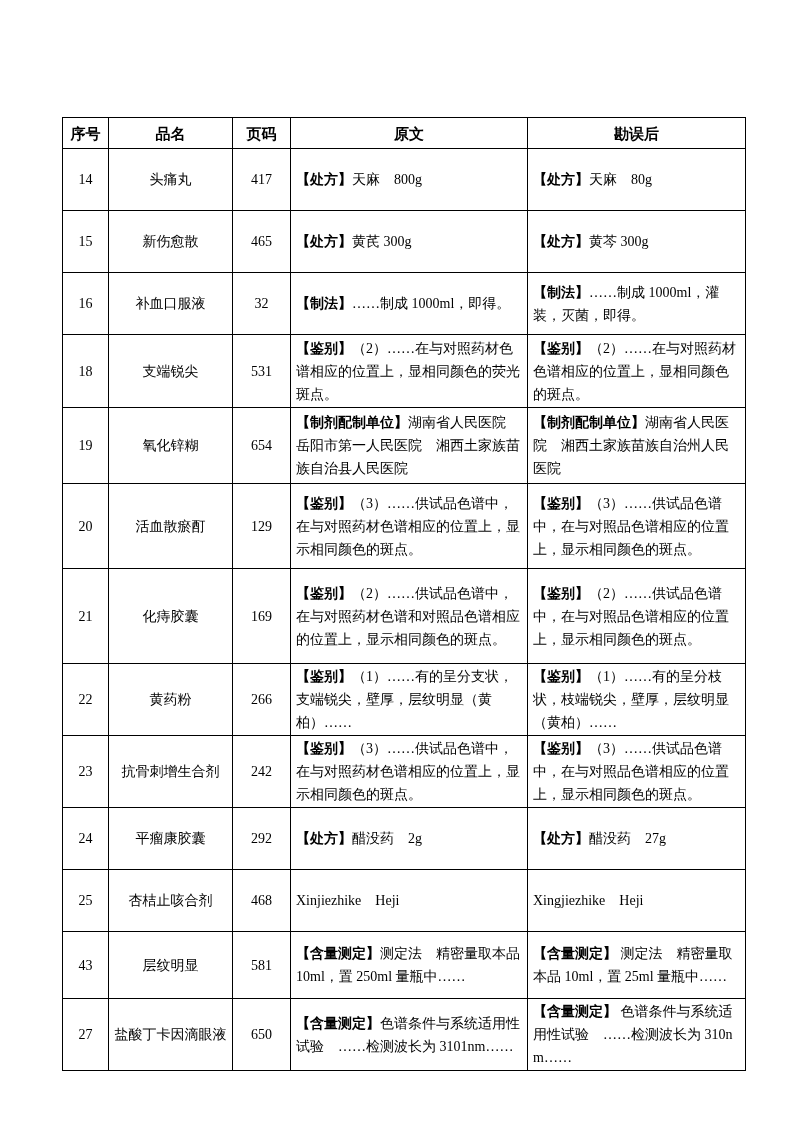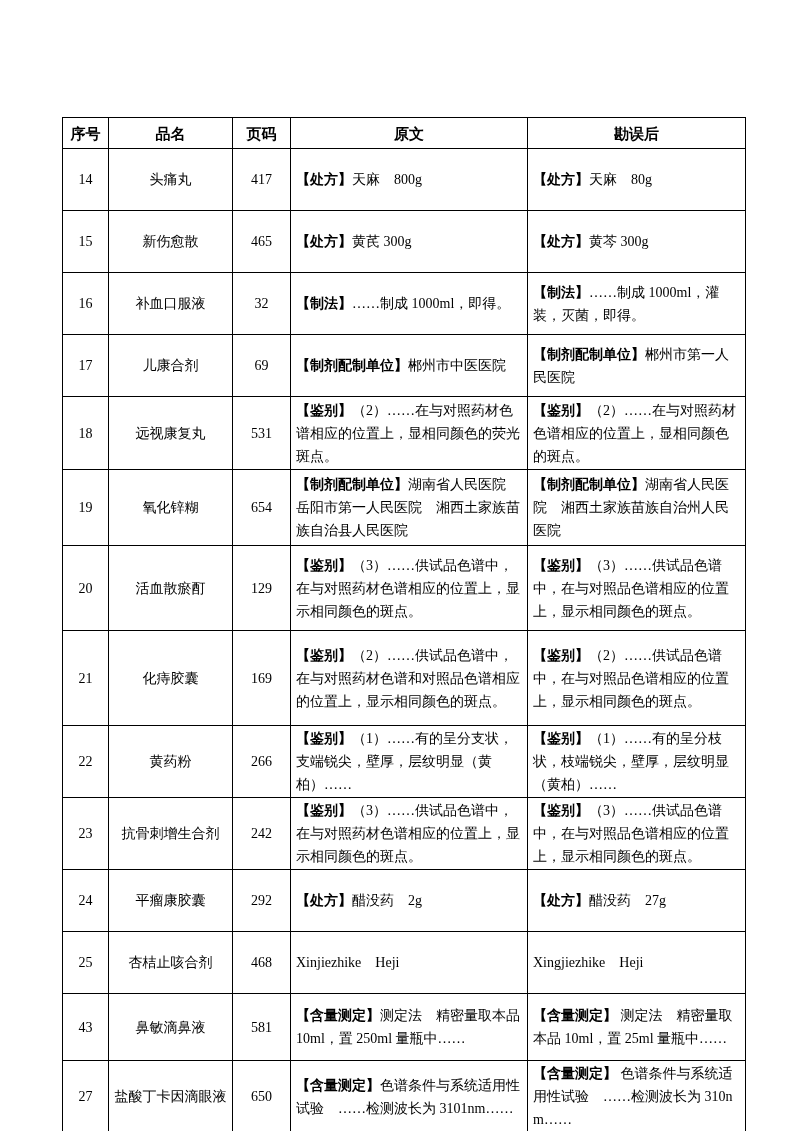--- a/index.html
+++ b/index.html
@@ -94,30 +94,23 @@
         <td class="text rich"><span class="tag">【处方】</span>黄芪 300g</td>
         <td class="text rich"><span class="tag">【处方】</span>黄芩 300g</td>
       </tr>
       <tr style="height:40px">
         <td class="center">16</td>
         <td class="center">补血口服液</td>
         <td class="center">32</td>
         <td class="text rich"><span class="tag">【制法】</span>……制成 1000ml，即得。</td>
         <td class="text rich"><span class="tag">【制法】</span>……制成 1000ml，灌装，灭菌，即得。</td>
       </tr>
-      <tr style="height:48px">
-        <td class="center">17</td>
-        <td class="center">儿康合剂</td>
-        <td class="center">69</td>
-        <td class="text rich"><span class="tag">【制剂配制单位】</span>郴州市中医医院</td>
-        <td class="text rich"><span class="tag">【制剂配制单位】</span>郴州市第一人民医院</td>
-      </tr>
       <tr style="height:73px">
         <td class="center">18</td>
-        <td class="center">远视康复丸</td>
+        <td class="center">支端锐尖</td>
         <td class="center">531</td>
         <td class="text rich"><span class="tag">【鉴别】</span>（2）……在与对照药材色谱相应的位置上，显相同颜色的荧光斑点。</td>
         <td class="text rich"><span class="tag">【鉴别】</span>（2）……在与对照药材色谱相应的位置上，显相同颜色的斑点。</td>
       </tr>
       <tr style="height:76px">
         <td class="center">19</td>
         <td class="center">氧化锌糊</td>
         <td class="center">654</td>
         <td class="text rich"><span class="tag">【制剂配制单位】</span>湖南省人民医院 岳阳市第一人民医院　湘西土家族苗族自治县人民医院</td>
         <td class="text rich"><span class="tag">【制剂配制单位】</span>湖南省人民医院　湘西土家族苗族自治州人民医院</td>
@@ -159,21 +152,21 @@
       </tr>
       <tr style="height:48px">
         <td class="center">25</td>
         <td class="center">杏桔止咳合剂</td>
         <td class="center">468</td>
         <td class="text rich">Xinjiezhike　Heji</td>
         <td class="text rich">Xingjiezhike　Heji</td>
       </tr>
       <tr style="height:67px">
         <td class="center">43</td>
-        <td class="center">鼻敏滴鼻液</td>
+        <td class="center">层纹明显</td>
         <td class="center">581</td>
         <td class="text rich"><span class="tag">【含量测定】</span>测定法　精密量取本品 10ml，置 250ml 量瓶中……</td>
         <td class="text rich"><span class="tag">【含量测定】</span> 测定法　精密量取本品 10ml，置 25ml 量瓶中……</td>
       </tr>
       <tr style="height:68px">
         <td class="center">27</td>
         <td class="center">盐酸丁卡因滴眼液</td>
         <td class="center">650</td>
         <td class="text rich"><span class="tag">【含量测定】</span>色谱条件与系统适用性试验　……检测波长为 3101nm……</td>
         <td class="text rich"><span class="tag">【含量测定】</span> 色谱条件与系统适用性试验　……检测波长为 310nm……</td>

